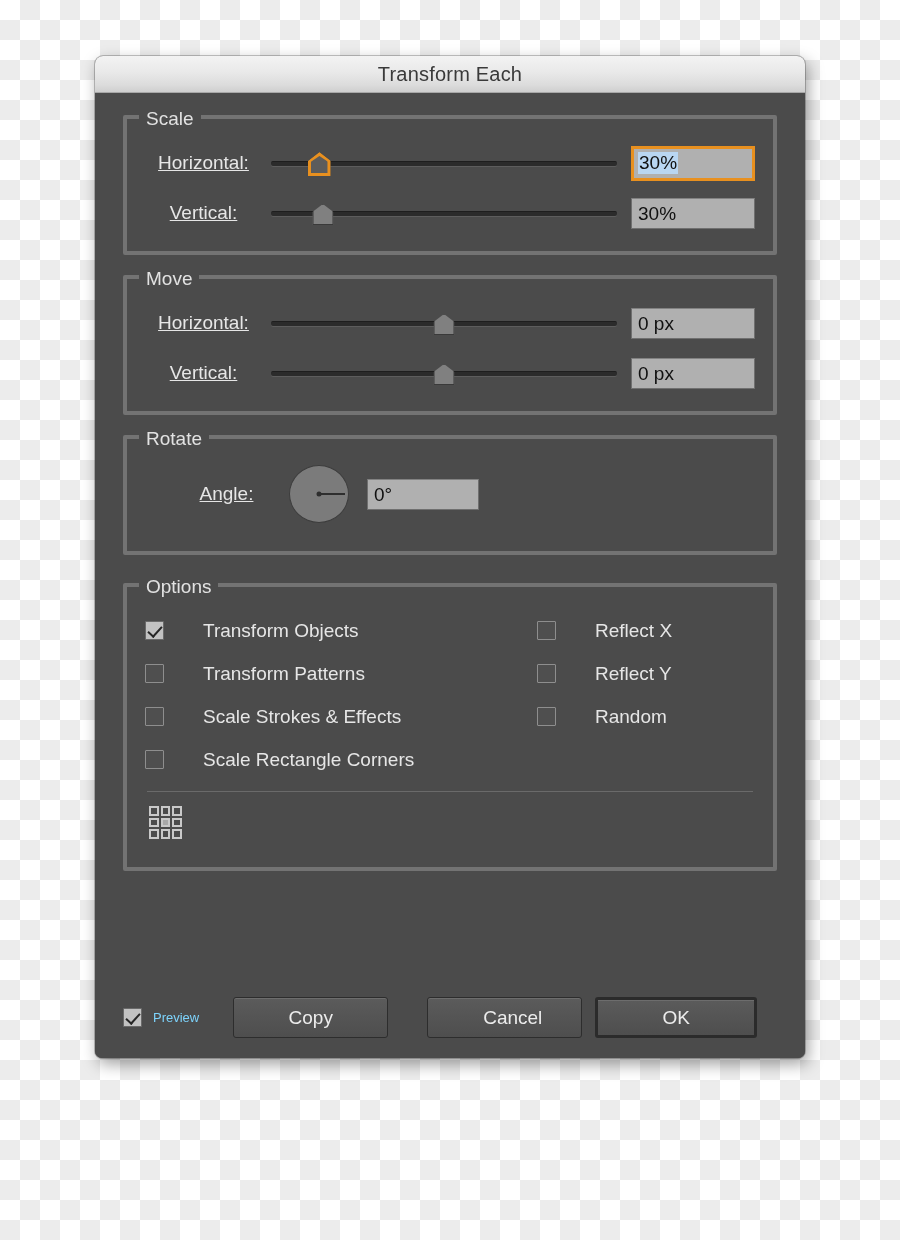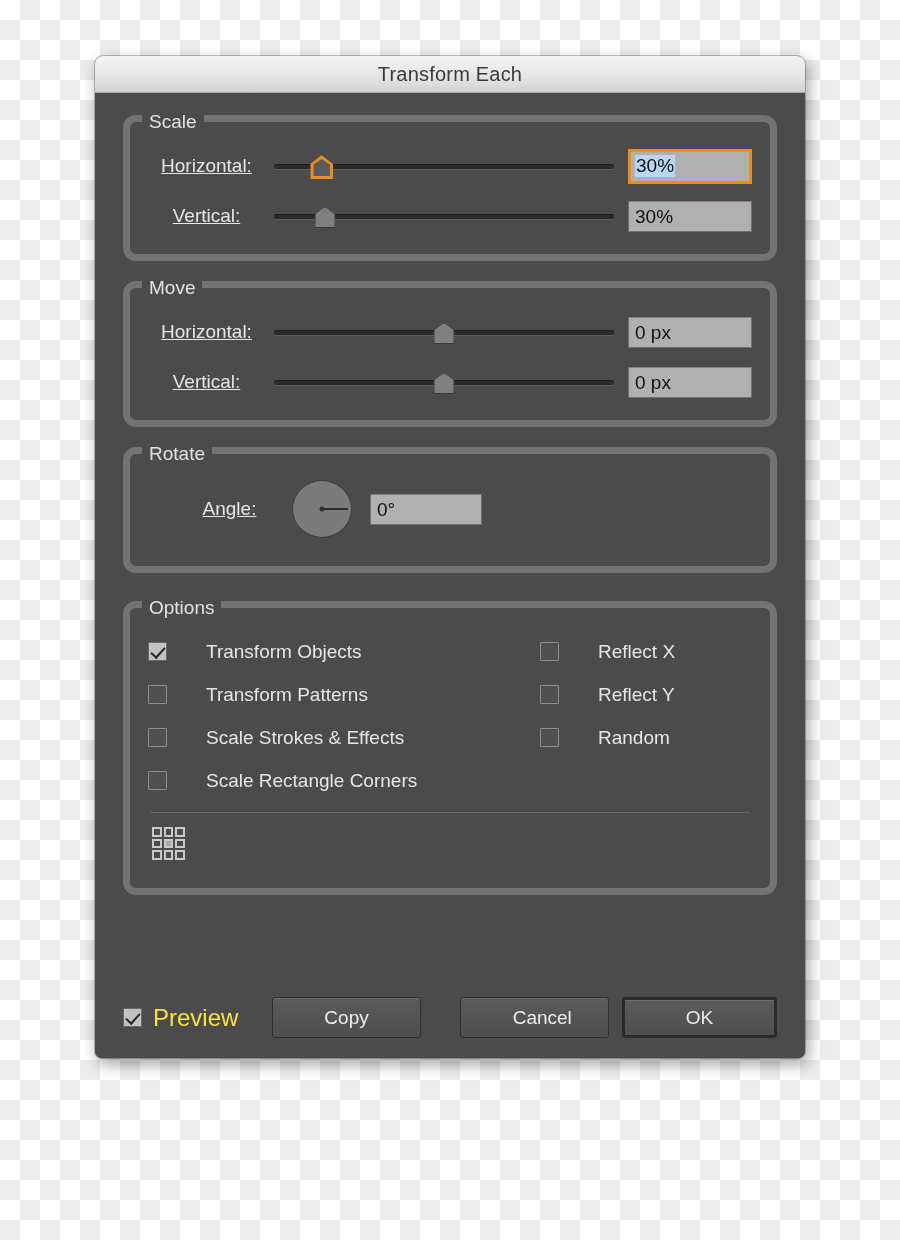--- a/index.html
+++ b/index.html
@@ -47,22 +47,22 @@
   .body {
     background:#4b4b4b;
     height:965px;
     padding:22px 28px 0 28px;
     position:relative;
   }
 
   
   .group {
     position:relative;
-    border:7px solid #737373;
-    border-radius:13px;
+    border:4px solid #737373;
+    border-radius:2px;
     margin-bottom:20px;
     padding:24px 18px 18px 18px;
   }
   .group > .legend {
     position:absolute;
     top:-11px; left:12px;
     background:#4b4b4b;
     padding:0 7px;
     font-size:19px;
     color:#e2e2e2;
@@ -219,21 +219,21 @@
     border-color:#c9c9c9;
   }
 
   
   .footer {
     position:absolute;
     left:28px; right:28px; bottom:20px;
     display:flex; align-items:center;
   }
   .preview-wrap { display:flex; align-items:center; cursor:pointer; }
-  .preview-wrap .lbl { font-size:24px; color:#fde047; }
+  .preview-wrap .lbl { font-size:13px; color:#7dd3fc; }
   .btn {
     height:41px;
     background:linear-gradient(to bottom,#5b5b5b,#4e4e4e);
     border:1px solid #2d2d2d;
     border-radius:3px;
     box-shadow:inset 0 1px 0 #6d6d6d;
     color:#ececec;
     font-size:19px;
     display:flex; align-items:center; justify-content:center;
     cursor:pointer;

